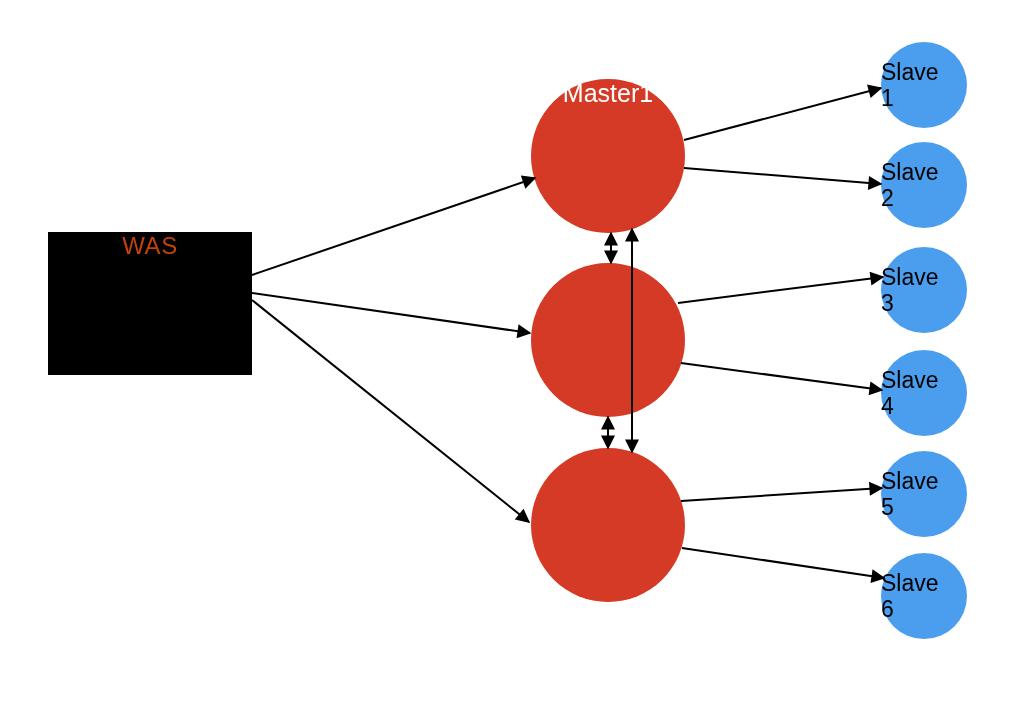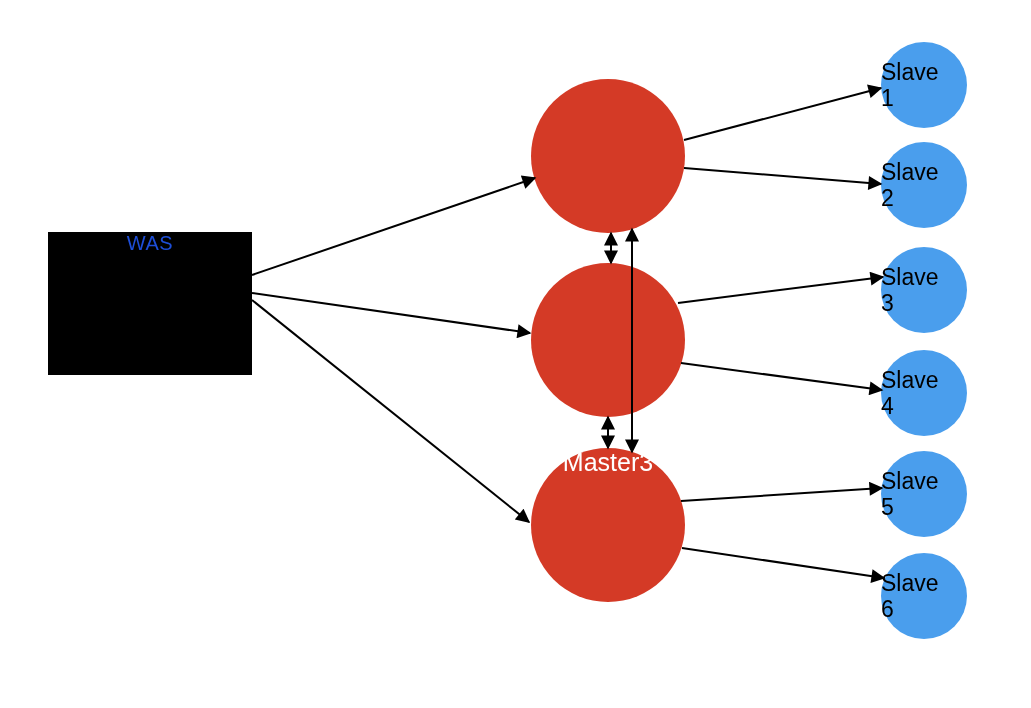--- a/index.html
+++ b/index.html
@@ -25,21 +25,21 @@
   .label {
     position: absolute;
     z-index: 3;
     display: flex;
     align-items: flex-start;
     justify-content: center;
     text-align: center;
     font-weight: normal;
     pointer-events: none;
   }
-  .was-label  { color: #1d4ed8; font-size: 20px; letter-spacing: 0.5px; }
+  .was-label  { color: #c2410c; font-size: 24px; letter-spacing: 0.5px; }
   .master-label { color: #ffffff; font-size: 25px; }
   .slave-label {
     color: #000000;
     font-size: 23px;
     line-height: 26px;
     flex-direction: column;
   }
 </style>
 </head>
 <body>
@@ -76,22 +76,22 @@
       <line x1="682" y1="548" x2="884" y2="578" stroke="#000000" stroke-width="2" marker-end="url(#ah)"></line>
       <line x1="611" y1="233" x2="611" y2="263" stroke="#000000" stroke-width="2" marker-end="url(#ah)" marker-start="url(#ah)"></line>
       <line x1="608" y1="417" x2="608" y2="448" stroke="#000000" stroke-width="2" marker-end="url(#ah)" marker-start="url(#ah)"></line>
       <line x1="632" y1="229" x2="632" y2="452" stroke="#000000" stroke-width="2" marker-end="url(#ah)" marker-start="url(#ah)"></line>
     </svg>
 
   <div class="label was-label" style="left:48px;top:232px;width:204px;height:143px">
     <span>WAS</span>
   </div>
 
-  <div class="label master-label" style="left:531px;top:448px;width:154px;height:154px">
-    <span>Master3</span>
+  <div class="label master-label" style="left:531px;top:79px;width:154px;height:154px">
+    <span>Master1</span>
   </div>
 
   <div class="label slave-label" style="left:881px;top:42px;width:86px;height:86px">
     <span>Slave</span>
     <span>1</span>
   </div>
   <div class="label slave-label" style="left:881px;top:142px;width:86px;height:86px">
     <span>Slave</span>
     <span>2</span>
   </div>

